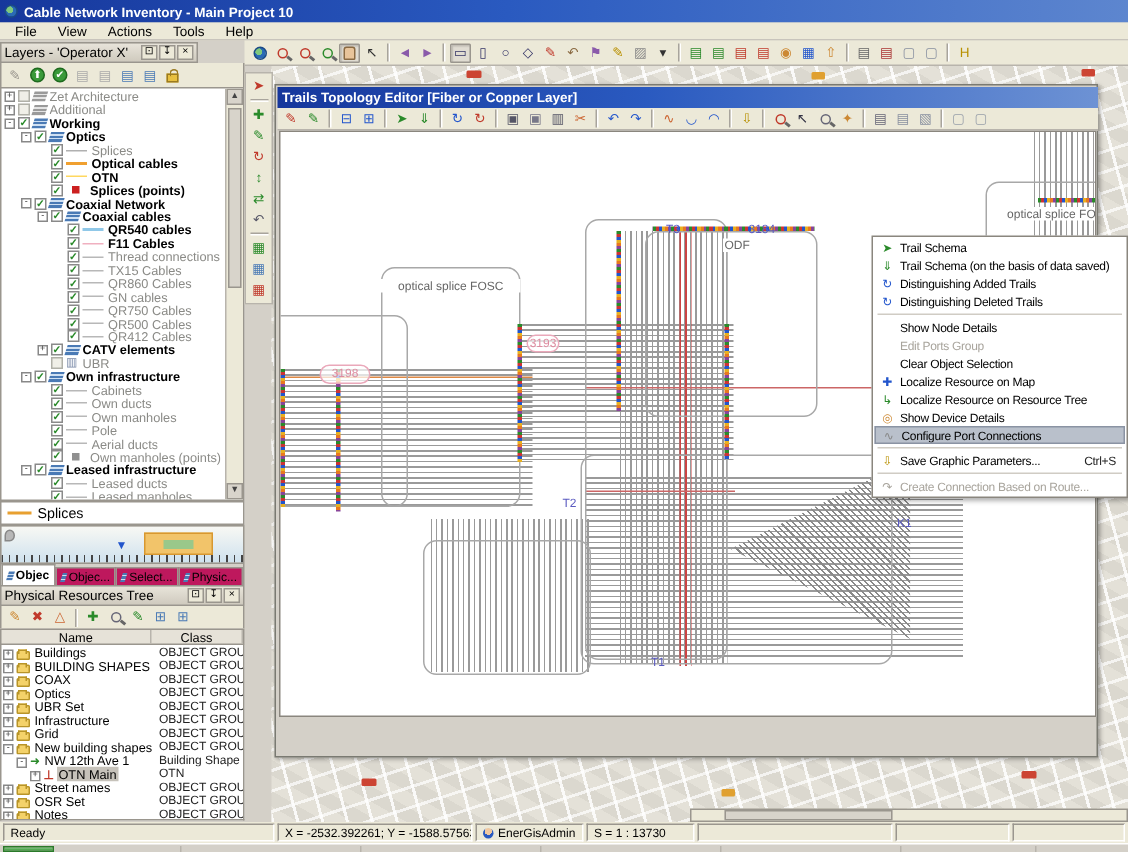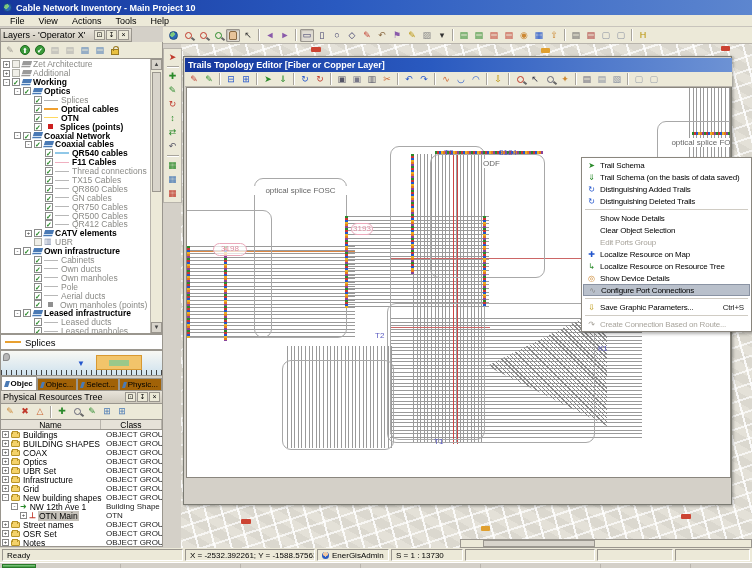--- a/index.html
+++ b/index.html
@@ -43,33 +43,33 @@
   .ubricon{width:8px;height:8px;flex:none;margin-right:3px;color:#7a8aa8;font-size:8px;line-height:8px}
   .tlbl{font-size:8.5px;overflow:hidden}
   .tlbl.b{font-weight:bold}
   .tlbl.g{color:#8a8a86}
   .vscroll{position:absolute;width:12px;background:#ece9d8;border-left:1px solid #b8b4ac}
   .vs-btn{height:11px;border:1px solid #9a968e;background:#d8d4cb;font-size:6px;text-align:center;line-height:9px;color:#444}
   .vs-thumb{position:absolute;left:1px;width:9px;border:1px solid #9a968e;background:#d8d4cb}
   #legend-strip{left:0;top:334px;width:163px;height:16px;background:#fff;border:1px solid #9a968e;display:flex;align-items:center;padding-left:4px;gap:4px;font-size:9.5px}
   #minimap{left:0;top:350px;width:163px;height:26px;border:1px solid #9a968e;background:linear-gradient(180deg,#f8f8f4,#cfe2ee);overflow:hidden}
   #tabs-row{left:0;top:376px;width:163px;height:14px;background:#d4d0c8;display:flex;align-items:flex-end;border-left:1px solid #9a968e;border-right:1px solid #9a968e}
-  .tab{display:flex;align-items:center;gap:2px;font-size:8px;padding:1px 3px;border:1px solid #9a968e;border-bottom:none;background:#a16207;height:12px;white-space:nowrap;overflow:hidden}
+  .tab{display:flex;align-items:center;gap:2px;font-size:8px;padding:1px 3px;border:1px solid #9a968e;border-bottom:none;background:#be185d;height:12px;white-space:nowrap;overflow:hidden}
   .tab.active{background:#fff;height:14px;font-weight:bold}
   .tabicon{width:7px;height:6px;background:repeating-linear-gradient(180deg,#4a7ab5 0 1.5px,#cfe0f2 1.5px 2.2px);transform:skewX(-18deg)}
   #res-header{left:0;top:390px;width:163px}
   #res-toolbar{left:0;top:404px;width:163px;height:15px;background:#ece9d8;border-left:1px solid #9a968e;border-right:1px solid #9a968e;padding-left:2px}
   #res-colheader{left:0;top:419px;width:163px;height:11px;display:flex;border:1px solid #9a968e;background:#e6e2d8;font-size:8.5px}
   .colcell{border-right:1px solid #b8b4ac;display:flex;align-items:center;justify-content:center}
   #res-rows{left:0;top:430px;width:163px;height:117px;background:#fff;border:1px solid #9a968e;border-top:none;overflow:hidden}
   .res-row{display:flex;align-items:center;height:9px;white-space:nowrap}
   .res-row.sel .res-name-txt{background:#c6c2ba}
   .folder{width:9px;height:6px;background:#f4d26a;border:1px solid #b89428;border-radius:1px;flex:none;margin-right:2px;position:relative}
   .folder::before{content:"";position:absolute;left:0;top:-2px;width:4px;height:2px;background:#f4d26a;border:1px solid #b89428;border-bottom:none}
-  .res-name{flex:1;display:flex;align-items:center;overflow:hidden}
+  .res-name{flex:1;display:flex;align-items:flex-end;overflow:hidden}
   .res-class{width:56px;flex:none;font-size:8px;color:#222;overflow:hidden}
   .res-name-txt{font-size:8.5px;padding:0 1px}
   
   #map-area{left:163px;top:44px;width:589px;height:504px;overflow:hidden}
   .map-bg{background:
     repeating-linear-gradient(75deg,rgba(255,255,255,.85) 0 2px,transparent 2px 16px),
     repeating-linear-gradient(-18deg,rgba(255,255,255,.7) 0 2px,transparent 2px 13px),
     repeating-linear-gradient(30deg,#e4e1d8 0 9px,#dbd8cf 9px 18px)}
   .map-chip{position:absolute;border-radius:1px}
   #vert-toolbar{left:0;top:4px;width:19px;background:#ece9d8;border:1px solid #b8b4ac;display:flex;flex-direction:column;align-items:center;padding:2px 0;gap:1px;z-index:3}
@@ -735,27 +735,27 @@
       </div>
       <div class="cm-item">
         <span class="cm-icon" style="color: rgb(34, 85, 204);">↻</span>
         <span class="cm-label">Distinguishing Deleted Trails</span>
       </div>
       <div class="cm-sep"></div>
       <div class="cm-item">
         <span class="cm-icon"></span>
         <span class="cm-label">Show Node Details</span>
       </div>
-      <div class="cm-item">
-        <span class="cm-icon"></span>
-        <span class="cm-label">Clear Object Selection</span>
-      </div>
       <div class="cm-item dis">
         <span class="cm-icon"></span>
         <span class="cm-label">Edit Ports Group</span>
+      </div>
+      <div class="cm-item">
+        <span class="cm-icon"></span>
+        <span class="cm-label">Clear Object Selection</span>
       </div>
       <div class="cm-item">
         <span class="cm-icon" style="color: rgb(34, 85, 204);">✚</span>
         <span class="cm-label">Localize Resource on Map</span>
       </div>
       <div class="cm-item">
         <span class="cm-icon" style="color: rgb(42, 138, 42);">↳</span>
         <span class="cm-label">Localize Resource on Resource Tree</span>
       </div>
       <div class="cm-item">

